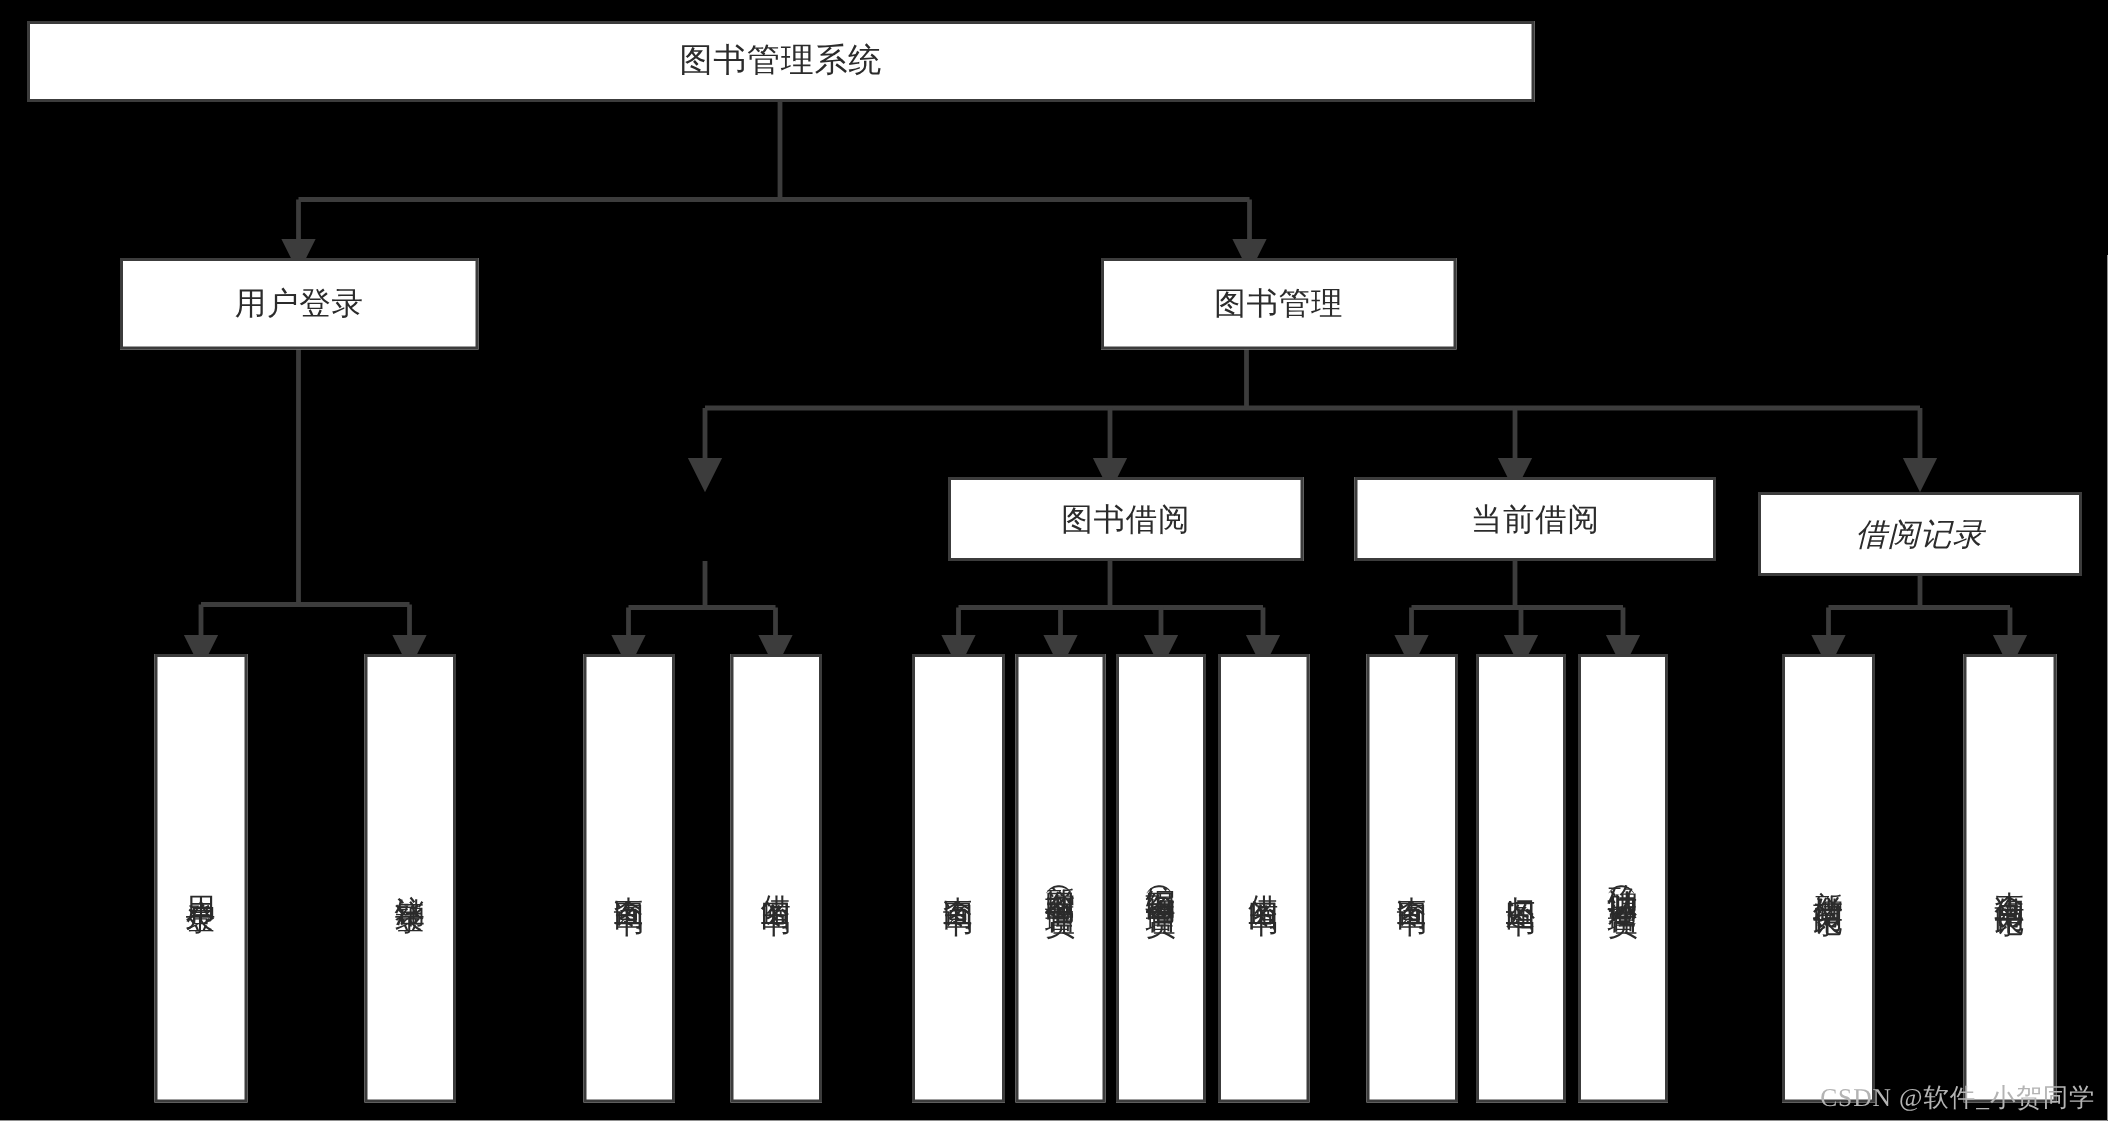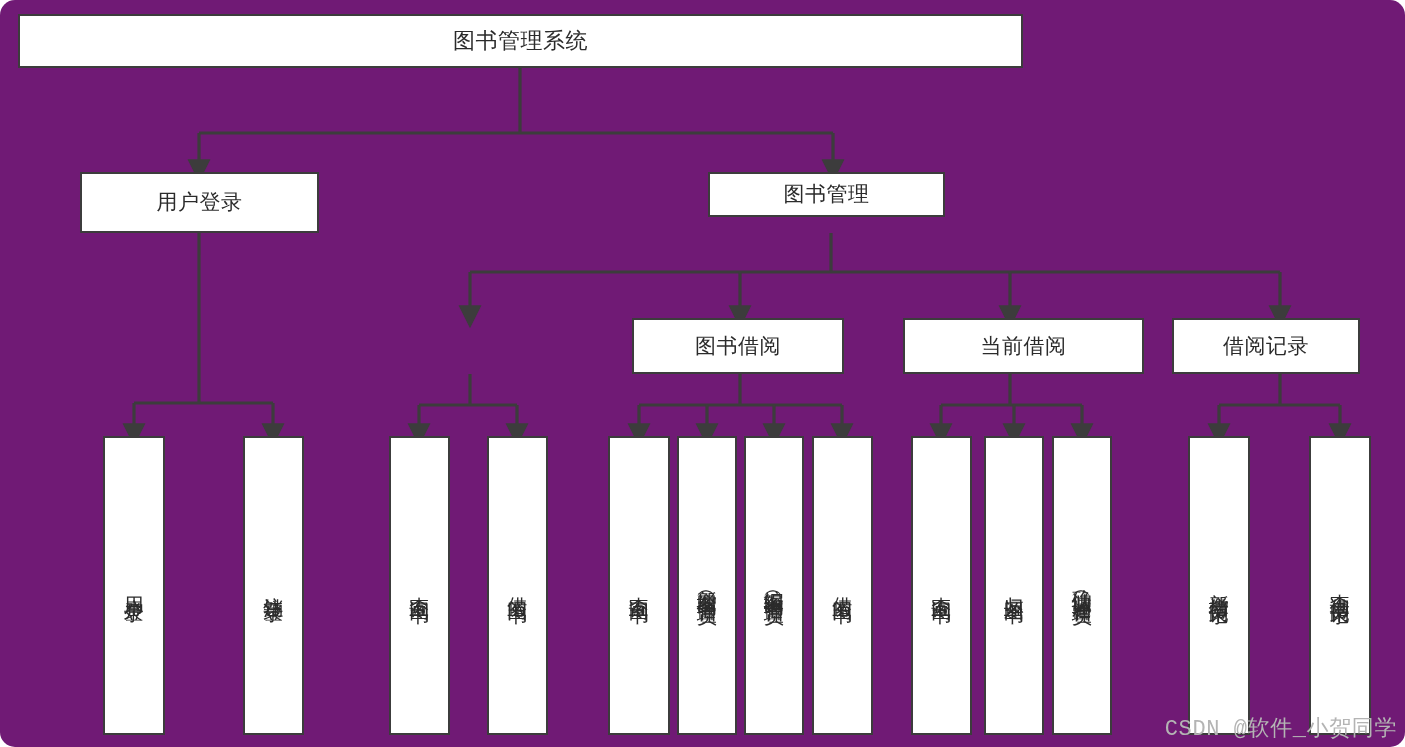--- a/index.html
+++ b/index.html
@@ -62,31 +62,31 @@
     text-orientation: upright;
     font-size: 20px;
     line-height: 1.12;
     letter-spacing: 2.5px;
     max-height: 100%;
   }
   #watermark {
     position: absolute;
     right: 8px;
     bottom: 4px;
-    font-size: 22px;
+    font-size: 17px;
     color: #b4b4b4;
     letter-spacing: 0.6px;
     white-space: nowrap;
-    font-family: Liberation Mono, monospace;
+    font-family: Liberation Serif, serif;
   }
 </style>
 </head>
 <body>
 
-<div id="diagram-root" style="background: #701a75; border-radius: 15px;">
+<div id="diagram-root" style="background: #000000;">
 
   <svg id="edges-layer" viewBox="0 0 1405 747" width="1405" height="747" xmlns="http://www.w3.org/2000/svg">
     <defs>
       <marker id="arrowhead" markerWidth="9" markerHeight="9" refX="1.2" refY="4.2" orient="auto" markerUnits="strokeWidth">
         <path d="M0,0.6 L0,7.8 L7.2,4.2 z" fill="#3c3c3c"></path>
       </marker>
     </defs>
     <g stroke="#3c3c3c" stroke-width="3.2" fill="none" stroke-linecap="butt">
 
       <path d="M520,68 L520,133"></path>
@@ -131,31 +131,31 @@
     </g>
   </svg>
 
   <div class="node horizontal" id="node-root" style="left: 18px; top: 14px; width: 1005px; height: 54px; border-color: rgb(60, 60, 60);">
     <span class="node-label" style="color: rgb(43, 43, 43);">图书管理系统</span>
   </div>
 
   <div class="node horizontal" style="left: 80px; top: 172px; width: 239px; height: 61px; border-color: rgb(60, 60, 60);">
     <span class="node-label" style="color: rgb(43, 43, 43);">用户登录</span>
   </div>
-  <div class="node horizontal" style="left: 708px; top: 172px; width: 237px; height: 45px; border-color: rgb(60, 60, 60);">
+  <div class="node horizontal" style="left: 734px; top: 172px; width: 237px; height: 61px; border-color: rgb(60, 60, 60);">
     <span class="node-label" style="color: rgb(43, 43, 43);">图书管理</span>
   </div>
 
-  <div class="node horizontal" style="left: 632px; top: 318px; width: 212px; height: 56px; border-color: rgb(60, 60, 60);">
+  <div class="node horizontal" style="left: 632px; top: 318px; width: 237px; height: 56px; border-color: rgb(60, 60, 60);">
     <span class="node-label" style="color: rgb(43, 43, 43);">图书借阅</span>
   </div>
   <div class="node horizontal" style="left: 903px; top: 318px; width: 241px; height: 56px; border-color: rgb(60, 60, 60);">
     <span class="node-label" style="color: rgb(43, 43, 43);">当前借阅</span>
   </div>
-  <div class="node horizontal" style="left: 1172px; top: 318px; width: 188px; height: 56px; border-color: rgb(60, 60, 60);">
+  <div class="node horizontal" style="left: 1172px; top: 328px; width: 216px; height: 56px; border-color: rgb(60, 60, 60); font-style: italic;">
     <span class="node-label" style="color: rgb(43, 43, 43);">借阅记录</span>
   </div>
 
   <div class="node vertical" style="left: 103px; top: 436px; width: 62px; height: 299px; border-color: rgb(60, 60, 60);">
     <span class="node-label" style="color: rgb(43, 43, 43);">用户登录</span>
   </div>
   <div class="node vertical" style="left: 243px; top: 436px; width: 61px; height: 299px; border-color: rgb(60, 60, 60);">
     <span class="node-label" style="color: rgb(43, 43, 43);">注销登录</span>
   </div>
   <div class="node vertical" style="left: 389px; top: 436px; width: 61px; height: 299px; border-color: rgb(60, 60, 60);">

